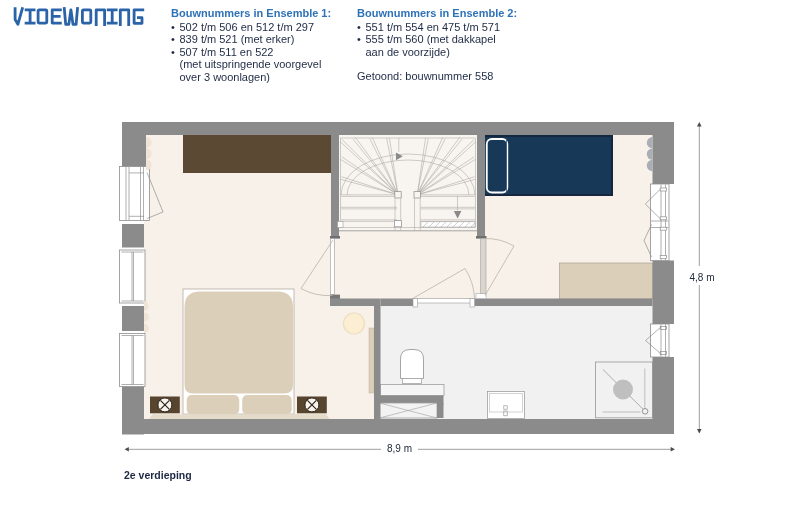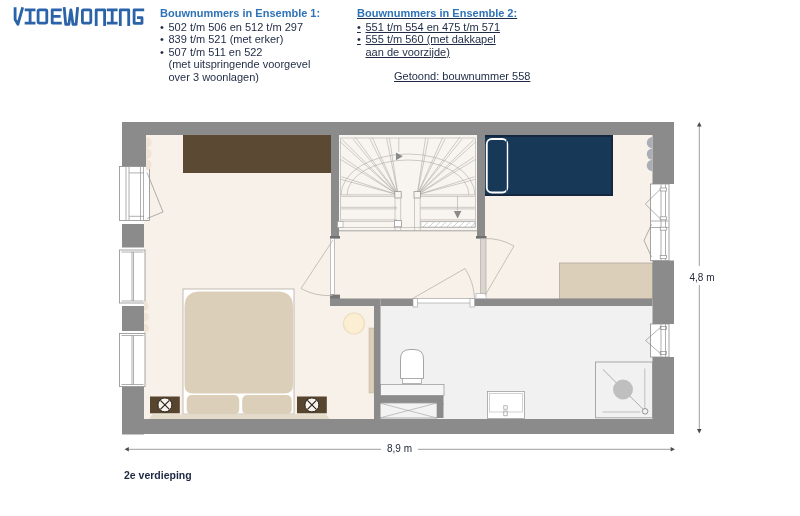--- a/index.html
+++ b/index.html
@@ -31,55 +31,55 @@
     <path d="M84.2,17.5 L84.2,2.9 L92.6,2.9 L92.6,17.5"></path>
 
     <path d="M96.2,2.9 L104.2,2.9 M100.2,2.9 L100.2,16.1 M96.2,16.1 L104.2,16.1"></path>
 
     <path d="M108.3,17.5 L108.3,2.9 L116.7,2.9 L116.7,17.5"></path>
 
     <path d="M130.8,2.9 L122.1,2.9 L122.1,16.3 L130.0,16.3 L130.0,10.7 L126.4,10.7"></path>
   </g>
 </svg>
 
-<div class="col" style="left:160px;top:7px;width:185px;">
+<div class="col" style="left:171px;top:7px;width:185px;">
   <div class="hd">Bouwnummers in Ensemble 1:</div>
   <table class="bl" style="margin-top:1px;">
     <tbody>
         <tr>
           <td class="b">•</td>
           <td>502 t/m 506 en 512 t/m 297</td>
         </tr>
     <tr>
           <td class="b">•</td>
           <td>839 t/m 521 (met erker)</td>
         </tr>
     <tr>
           <td class="b">•</td>
           <td>507 t/m 511 en 522<br>(met uitspringende voorgevel<br>over 3 woonlagen)</td>
         </tr>
   </tbody>
     </table>
 </div>
 
-<div class="col" style="left:357px;top:7px;width:180px;text-decoration:underline;">
+<div class="col" style="left:357px;top:7px;width:180px;">
   <div class="hd">Bouwnummers in Ensemble 2:</div>
   <table class="bl" style="margin-top:1px;">
     <tbody>
         <tr>
           <td class="b">•</td>
           <td>551 t/m 554 en 475 t/m 571</td>
         </tr>
     <tr>
           <td class="b">•</td>
           <td>555 t/m 560 (met dakkapel<br>aan de voorzijde)</td>
         </tr>
   </tbody>
     </table>
-  <div style="margin-top:12px;margin-left:37px;">Getoond: bouwnummer 558</div>
+  <div style="margin-top:12px;">Getoond: bouwnummer 558</div>
 </div>
 
 <svg style="position:absolute;left:0;top:0" width="800" height="516" viewBox="0 0 800 516">
 
   <rect x="144" y="134" width="509" height="286" fill="#f8f1ea"></rect>
 
   <rect x="339" y="134" width="138" height="97" fill="#f8f5f1"></rect>
 
   <rect x="380" y="306" width="273" height="113" fill="#f1f1f2"></rect>
   <rect x="417.5" y="303" width="52.5" height="4" fill="#f1f1f2"></rect>

